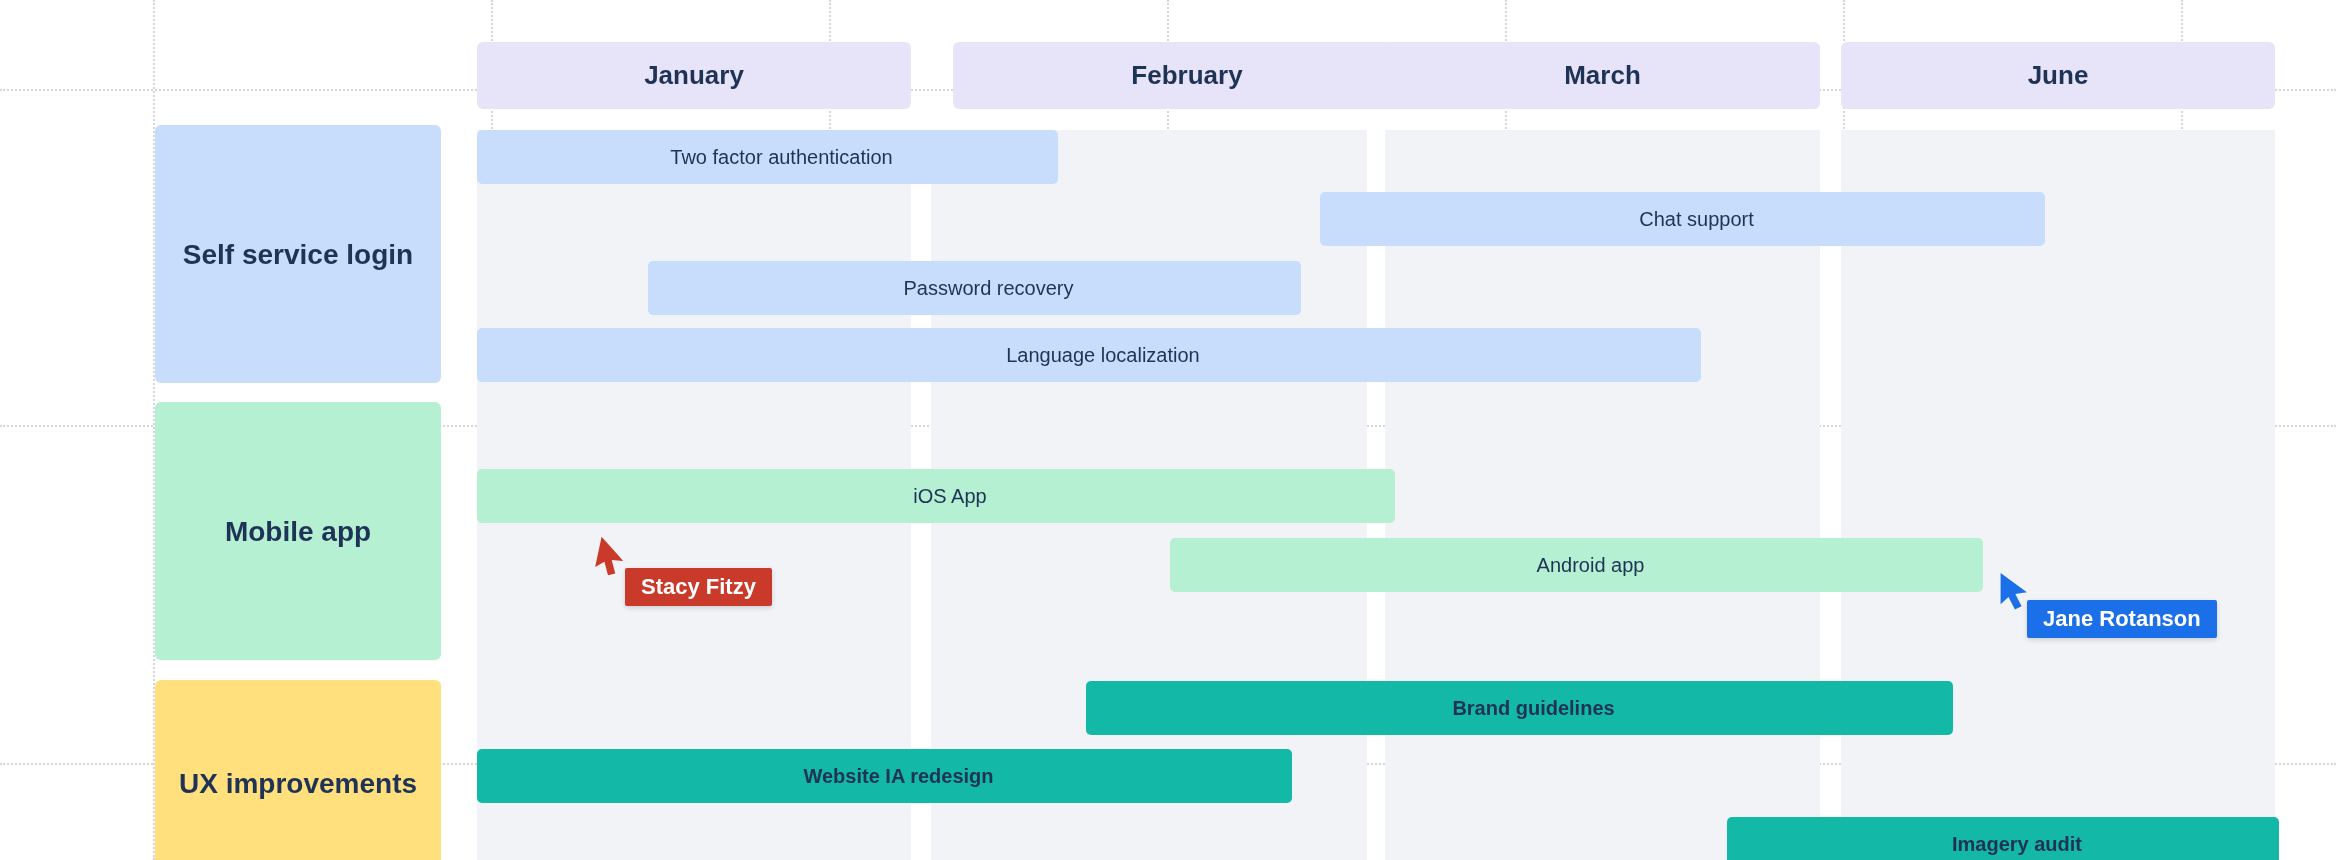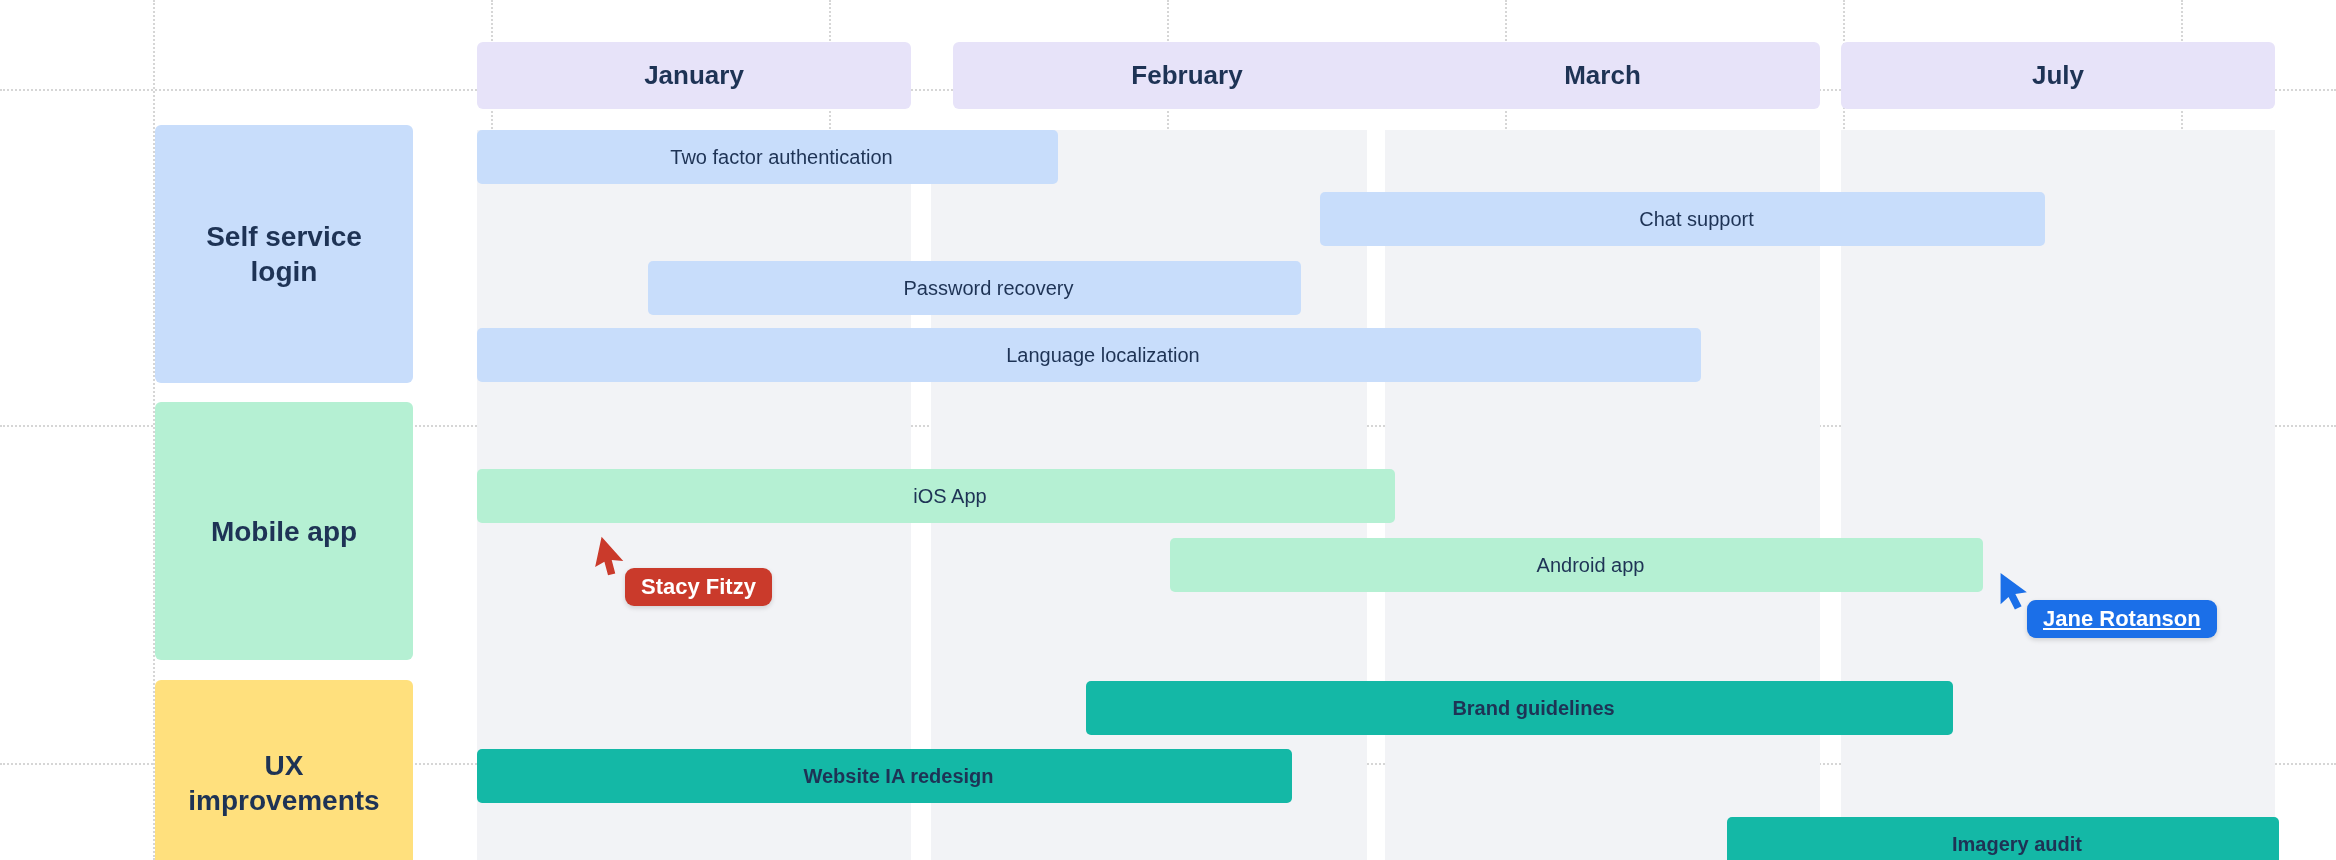--- a/index.html
+++ b/index.html
@@ -14,46 +14,46 @@
   
   .month-col{position:absolute;top:130px;height:730px;background:#F2F3F6;z-index:1;}
   
   .month-header{
     position:absolute;top:42px;height:67px;background:#E7E3F9;border-radius:6px;
     display:flex;align-items:center;justify-content:center;
     font-size:26px;font-weight:700;color:#1E3355;z-index:2;
   }
   
   .lane-label{
-    position:absolute;left:155px;width:258px;border-radius:6px;
+    position:absolute;left:155px;width:286px;border-radius:6px;
     display:flex;align-items:center;justify-content:center;text-align:center;
     font-size:28px;font-weight:700;line-height:1.25;color:#1E3355;z-index:2;
     padding:0 18px;box-sizing:border-box;
   }
   .lane-self{background:#C8DDFB;}
   .lane-mobile{background:#B5F0D3;}
   .lane-ux{background:#FFE07D;}
   
   .task-bar{
     position:absolute;height:54px;border-radius:5px;z-index:2;
     display:flex;align-items:center;justify-content:center;
     font-size:20px;font-weight:500;color:#1E3355;white-space:nowrap;padding-left:28px;
   }
   .bar-blue{background:#C8DDFB;}
   .bar-green{background:#B5F0D3;}
   .bar-yellow{background:#14b8a6;font-weight:bold;}
   
   .cursor{position:absolute;z-index:10;}
   .cursor-label{
-    position:absolute;z-index:10;padding:6px 16px;border-radius:9px;
+    position:absolute;z-index:10;padding:6px 16px;border-radius:2px;
     font-size:22px;font-weight:700;color:#ffffff;white-space:nowrap;
     box-shadow:0 2px 5px rgba(0,0,0,0.15);
   }
   .cursor-label.red{background:#CA3A2B;}
-  .cursor-label.blue{background:#1B6FE8;text-decoration:underline;}
+  .cursor-label.blue{background:#1B6FE8;}
 </style>
 </head>
 <body>
 
 <div class="board">
 
   <div class="gridline v" style="left:153px"></div>
   <div class="gridline v" style="left:491px"></div>
   <div class="gridline v" style="left:829px"></div>
   <div class="gridline v" style="left:1167px"></div>
@@ -65,21 +65,21 @@
   <div class="gridline h" style="top:763px"></div>
 
   <div class="month-col" style="left:477px;width:434px"></div>
   <div class="month-col" style="left:931px;width:436px"></div>
   <div class="month-col" style="left:1385px;width:435px"></div>
   <div class="month-col" style="left:1841px;width:434px"></div>
 
   <div class="month-header" style="left:477px;width:434px">January</div>
   <div class="month-header" style="left:953px;width:468px">February</div>
   <div class="month-header" style="left:1385px;width:435px">March</div>
-  <div class="month-header" style="left:1841px;width:434px">July</div>
+  <div class="month-header" style="left:1841px;width:434px">June</div>
 
   <div class="lane-label lane-self" style="top:125px;height:258px">Self service login</div>
   <div class="lane-label lane-mobile" style="top:402px;height:258px">Mobile app</div>
   <div class="lane-label lane-ux" style="top:680px;height:206px">UX improvements</div>
 
   <div class="task-bar bar-blue" style="left:477px;top:130px;width:553px">Two factor authentication</div>
   <div class="task-bar bar-blue" style="left:1320px;top:192px;width:697px">Chat support</div>
   <div class="task-bar bar-blue" style="left:648px;top:261px;width:625px">Password recovery</div>
   <div class="task-bar bar-blue" style="left:477px;top:328px;width:1196px">Language localization</div>
 

